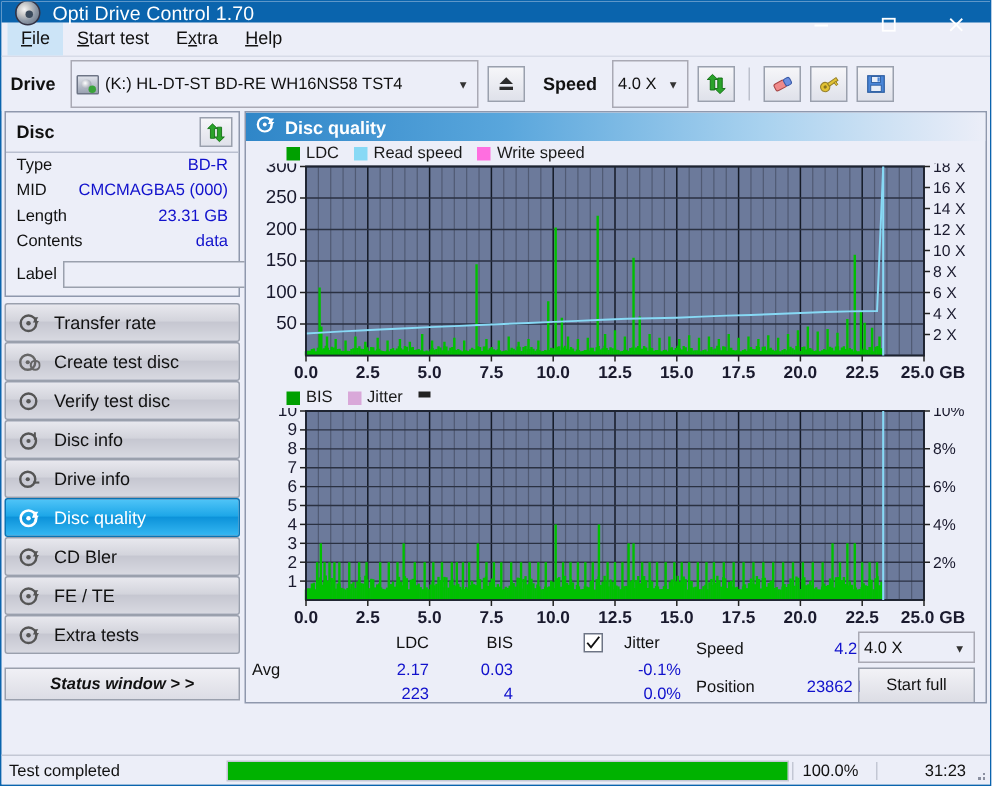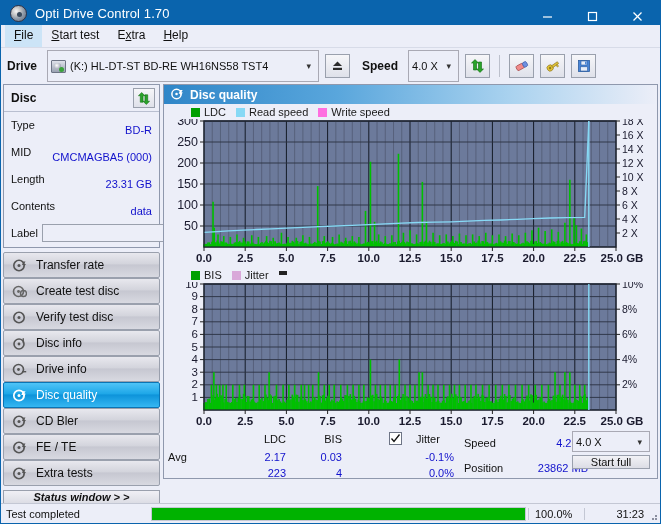--- a/index.html
+++ b/index.html
@@ -14,21 +14,21 @@
   #app {
     position: relative;
     width: 661px; height: 524px;
     background: #eceef8;
     border: 1px solid #0a64ad;
     overflow: hidden;
   }
 
   
   #titlebar {
-    height: 24px;
+    height: 14px;
     background: #0a64ad;
     display: flex;
     align-items: center;
     color: #ffffff;
     position: relative;
   }
   #app-icon {
     width: 17px; height: 17px;
     margin-left: 9px; margin-right: 8px;
     border-radius: 50%;
@@ -142,21 +142,21 @@
     border: 1px solid #9aa0ad;
     display:flex;align-items:center;justify-content:center;
   }
   .disc-row {
     display: flex; align-items: center;
     padding: 1px 7px 1px 7px;
     font-size: 11px;
     line-height: 15px;
   }
   .disc-row .k { color: #111; }
-  .disc-row .v { margin-left: auto; color: #1111cc; margin-top: 10px; }
+  .disc-row .v { margin-left: auto; color: #1111cc; }
   #label-row { display:flex; align-items:center; padding: 3px 4px 4px 7px; gap:4px; }
   #label-row .k { color:#111; font-size:11px; }
   #label-input {
     flex: 1; height: 18px;
     background: #eceef8;
     border: 1px solid #9aa0ad;
   }
   #label-btn {
     width: 22px; height: 20px;
     background: linear-gradient(#f6f6f9,#dfe1ea);
@@ -1517,21 +1517,21 @@
 
         <div class="s-abs lbl" style="left:300px; top:7px;">Speed</div>
         <div class="s-abs val" style="left:352px; top:7px; width:72px; text-align:right;">4.22 X</div>
         <div class="s-abs lbl" style="left:300px; top:32px;">Position</div>
         <div class="s-abs val" style="left:352px; top:32px; width:72px; text-align:right;">23862 MB</div>
 
         <div class="s-abs combo" style="left:408px; top:1px; width:78px; height:21px;">
           <span>4.0 X</span>
           <span class="caret">▾</span>
         </div>
-        <div class="s-abs btn-std" style="left:408px; top:25px; width:78px; height:14px;">Start full</div>
+        <div class="s-abs btn-std" style="left:408px; top:25px; width:78px; height:24px;">Start full</div>
 
       </div>
     </div>
   </div>
 
   <div id="statusbar">
     <div id="status-text">Test completed</div>
     <div id="progress-outer">
       <div id="progress-fill"></div>
     </div>

